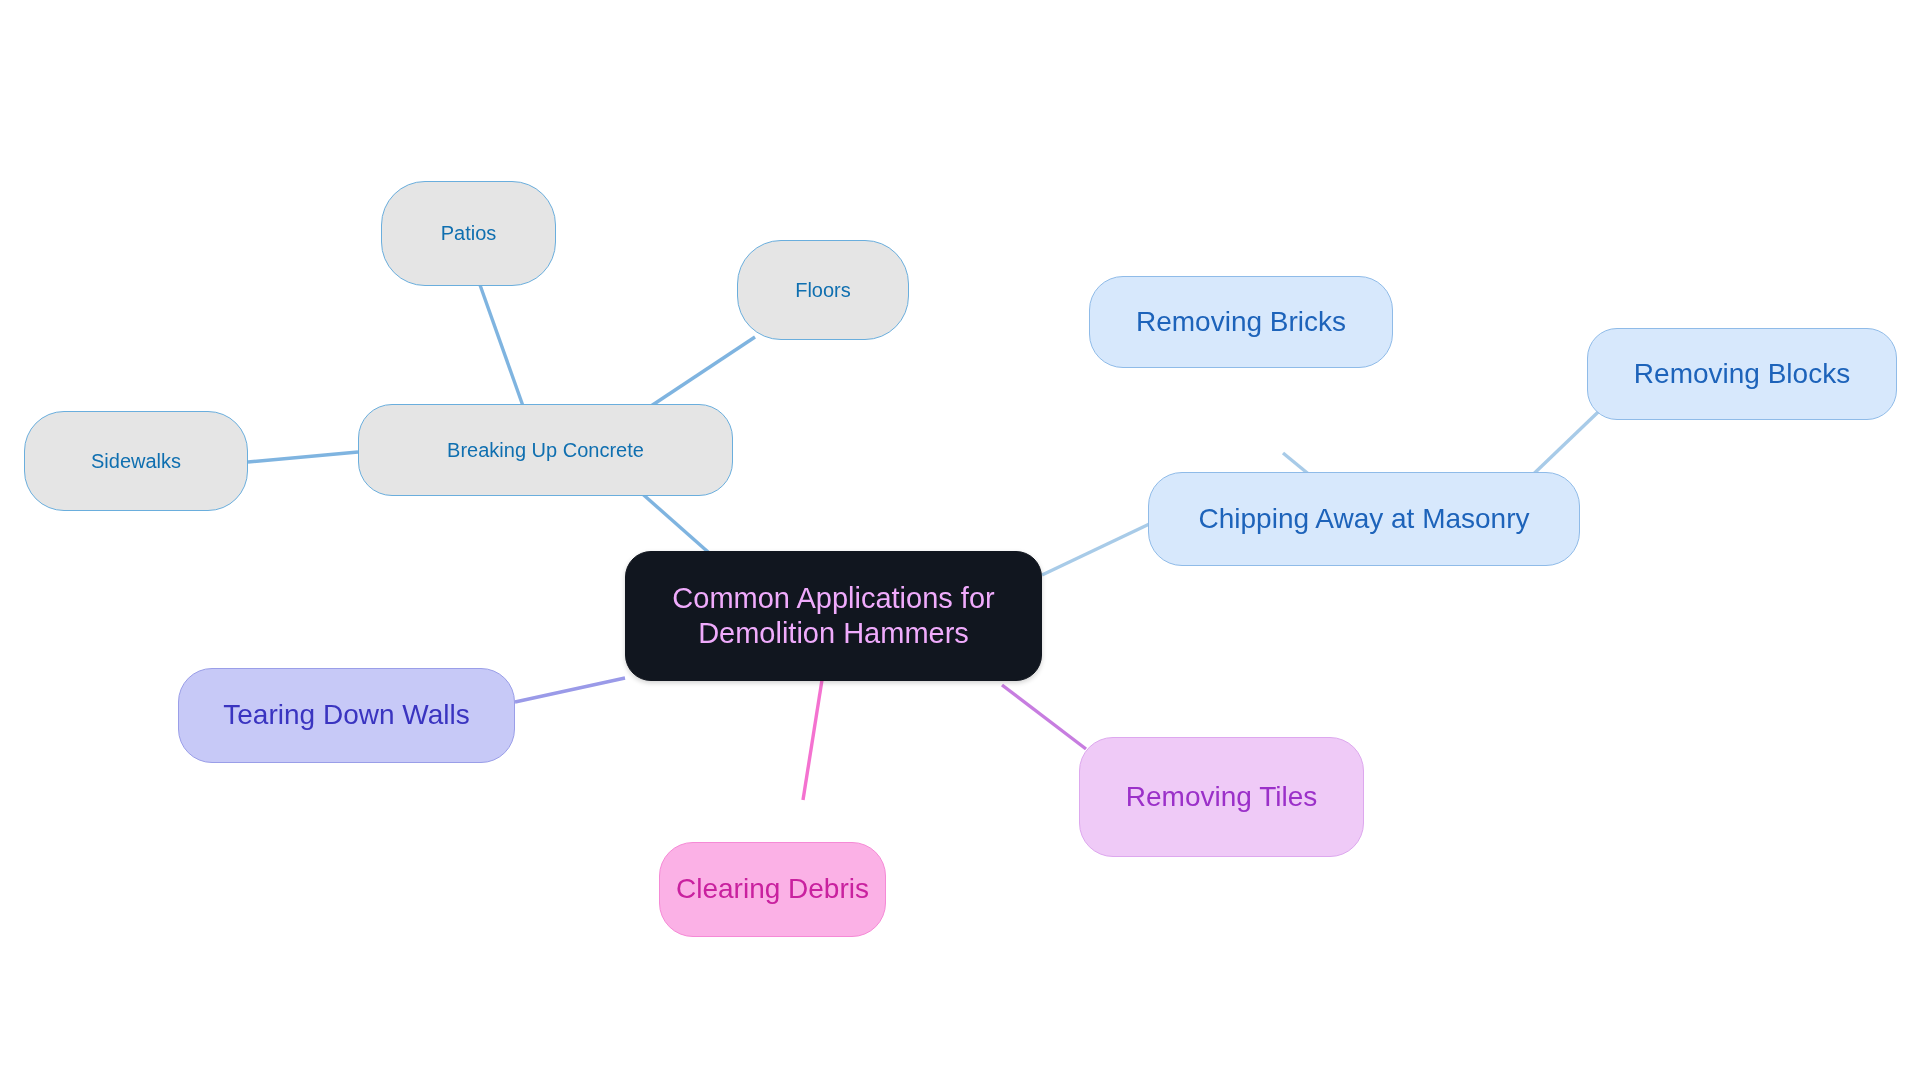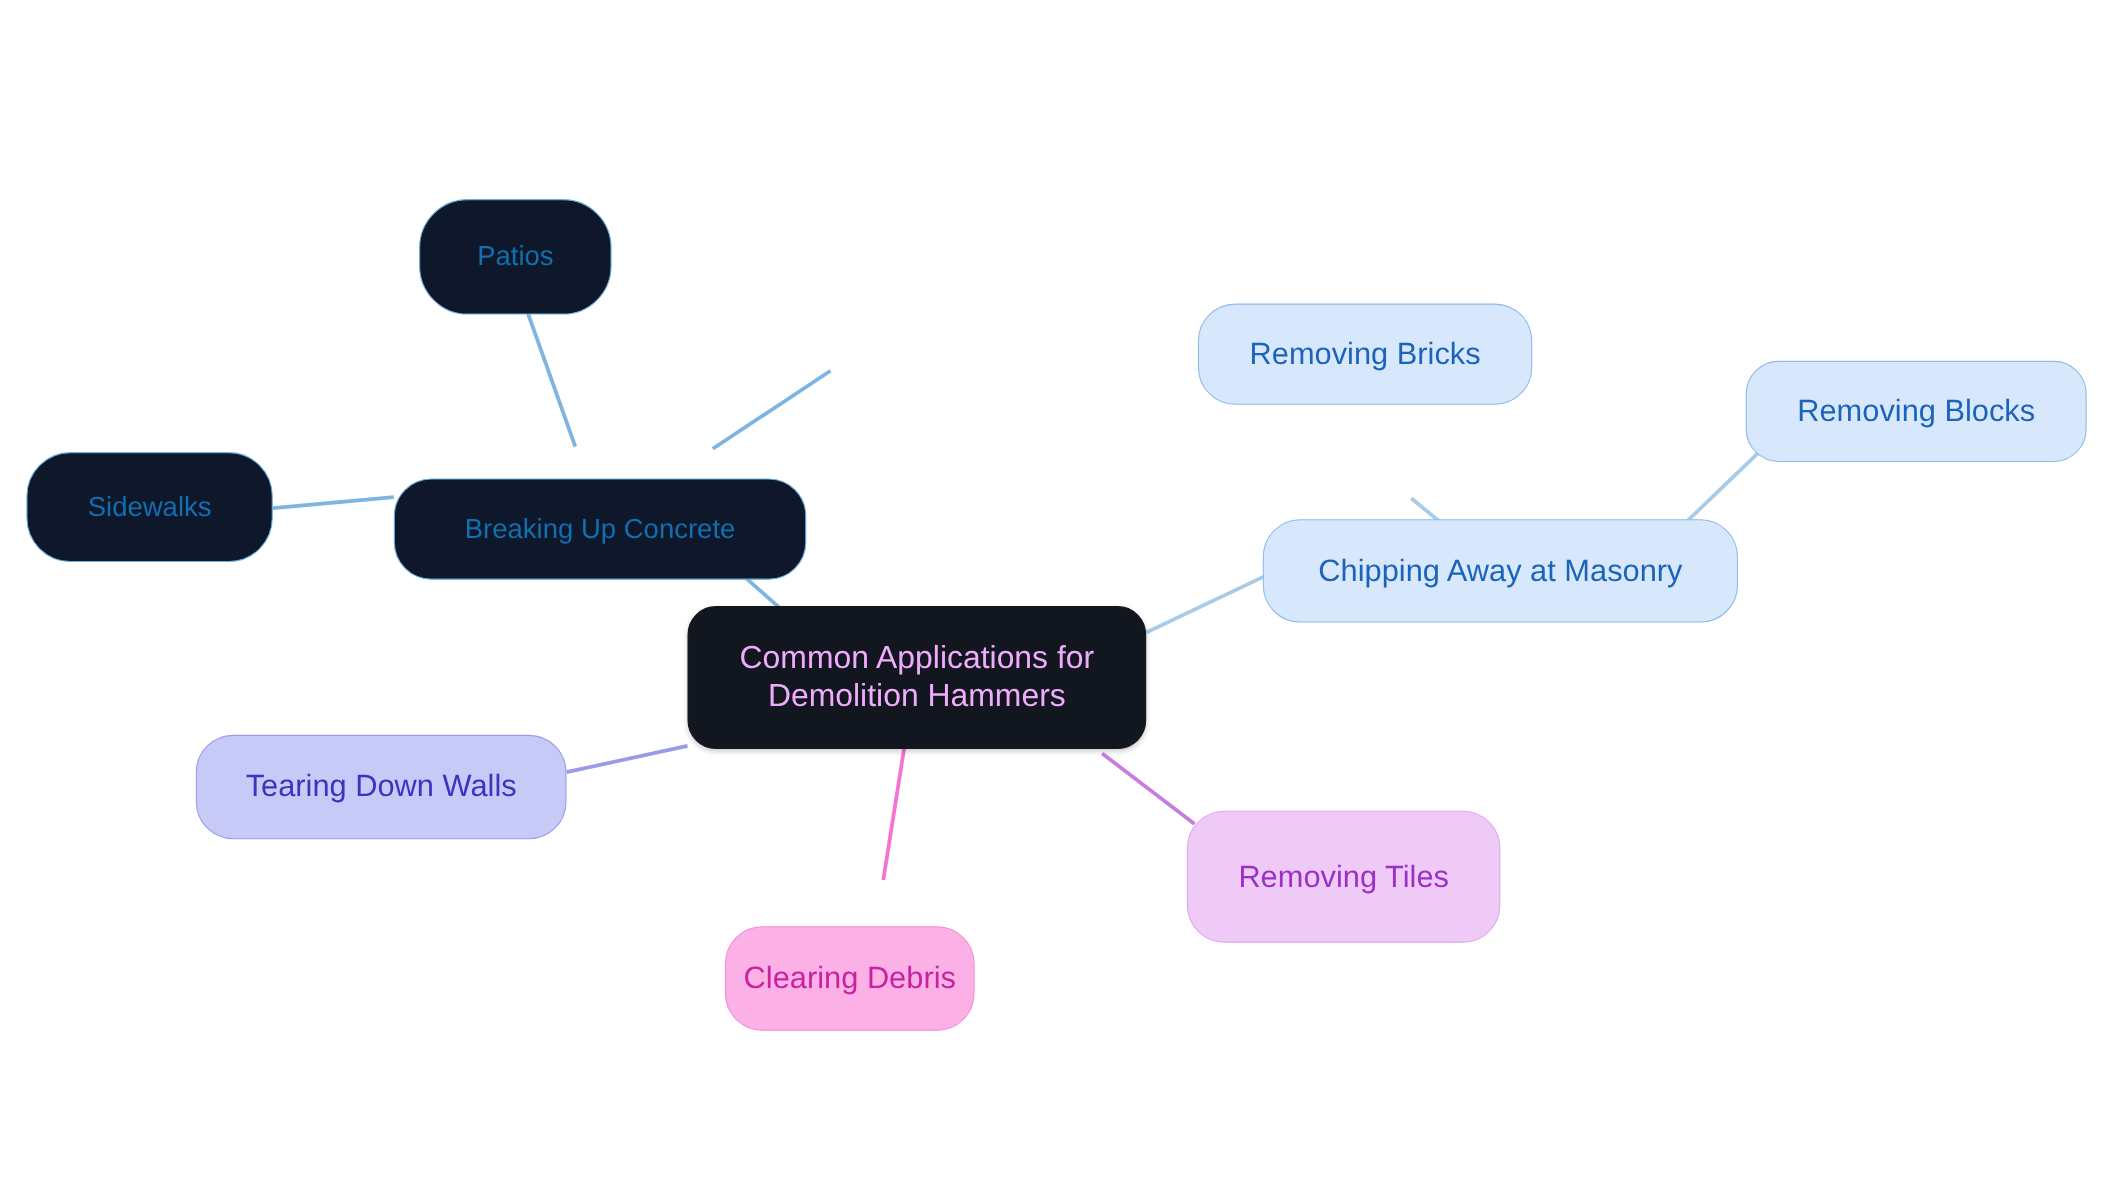--- a/index.html
+++ b/index.html
@@ -56,24 +56,24 @@
     border-color: #11161f;
     color: #f0abfc;
     border-radius: 26px;
     font-size: 29px;
     z-index: 5;
     box-shadow: 0 2px 5px rgba(0,0,0,0.18);
   }
 
   
   .node.blue {
-    background: #0f172a;
+    background: #e5e5e5;
     border-color: #6aaedd;
     color: #0f6fb0;
-    font-size: 25px;
+    font-size: 20px;
   }
 
   
   .node.paleblue {
     background: #d7e8fc;
     border-color: #8fbbe8;
     color: #1d63ba;
     font-size: 28px;
   }
 
@@ -127,28 +127,31 @@
     <path d="M 822 680 L 803 800" fill="none" stroke="#f472d0" stroke-width="3.4"></path>
 
     <path d="M 1002 685 L 1086 749" fill="none" stroke="#c77de0" stroke-width="3.4"></path>
   </svg>
 
   <div class="node root" style="left:625px; top:551px; width:417px; height:130px;">
     <span class="node-label">Common Applications for
 Demolition Hammers</span>
   </div>
 
-  <div class="node blue" style="left:358px; top:404px; width:375px; height:92px;margin-top:31px;">
+  <div class="node blue" style="left:358px; top:404px; width:375px; height:92px;">
     <span class="node-label">Breaking Up Concrete</span>
   </div>
 
   <div class="node blue" style="left:381px; top:181px; width:175px; height:105px; border-radius:44px;">
     <span class="node-label">Patios</span>
   </div>
 
+  <div class="node blue" style="left:737px; top:240px; width:172px; height:100px; border-radius:44px;">
+    <span class="node-label">Floors</span>
+  </div>
 
   <div class="node blue" style="left:24px; top:411px; width:224px; height:100px; border-radius:40px;">
     <span class="node-label">Sidewalks</span>
   </div>
 
   <div class="node paleblue" style="left:1148px; top:472px; width:432px; height:94px;">
     <span class="node-label">Chipping Away at Masonry</span>
   </div>
 
   <div class="node paleblue" style="left:1089px; top:276px; width:304px; height:92px;">

